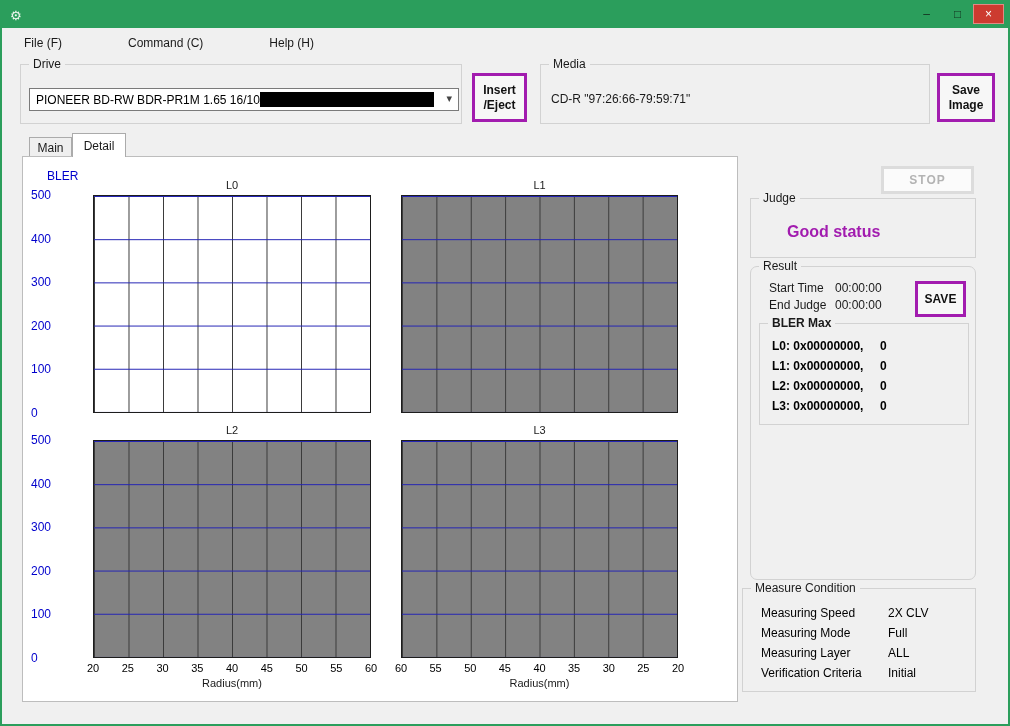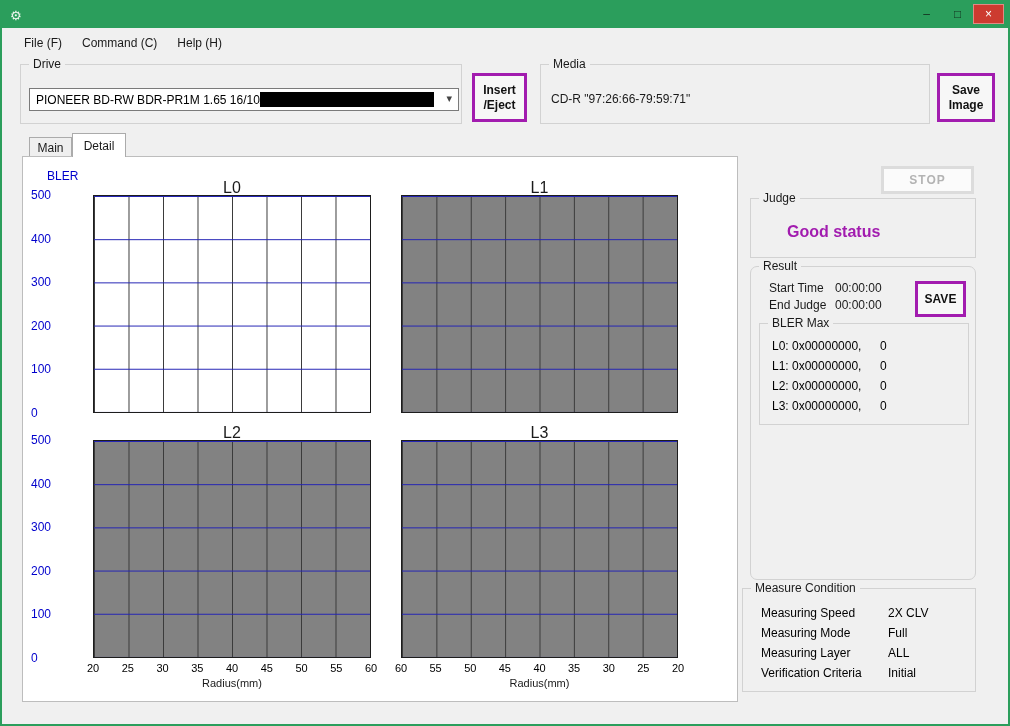--- a/index.html
+++ b/index.html
@@ -10,21 +10,21 @@
   .titlebar{position:absolute;left:0;top:0;right:0;height:26px;background:#2b9e5c;
     display:flex;align-items:center;}
   .app-icon{margin-left:8px;color:#eef7ee;font-size:13px;line-height:1;}
   .title{position:absolute;left:0;right:0;text-align:center;color:#14311f;font-size:13px;}
   .win-buttons{position:absolute;right:4px;top:2px;display:flex;height:20px;}
   .win-btn{width:31px;height:20px;display:flex;align-items:center;justify-content:center;
     color:#14311f;font-size:12px;cursor:default;}
   .win-btn.close{background:#cc3b30;color:#fff;border:1px solid #e08a84;box-sizing:border-box;}
   
   .menubar{position:absolute;left:0;top:26px;right:0;height:30px;background:#f0f0f0;
-    display:flex;align-items:center;padding-left:12px;}
+    display:flex;align-items:center;padding-left:12px;gap:46px;}
   .menu-item{padding:4px 10px;color:#1a1a1a;}
   
   .group{position:absolute;border:1px solid #d2d2d2;box-sizing:border-box;}
   .glabel{position:absolute;top:-8px;left:8px;background:#f0f0f0;padding:0 4px;
     font-size:12px;color:#1a1a1a;white-space:nowrap;line-height:14px;}
   
   .combo{position:absolute;left:8px;top:23px;width:430px;height:23px;background:#fff;
     border:1px solid #7a7a7a;box-sizing:border-box;display:flex;align-items:center;}
   .combo-text{margin-left:6px;white-space:nowrap;overflow:hidden;}
   .redact{position:absolute;left:230px;top:3px;width:174px;height:15px;background:#000;}
@@ -42,21 +42,21 @@
   
   .panel{position:absolute;left:20px;top:154px;width:716px;height:546px;background:#fff;
     border:1px solid #bdbdbd;box-sizing:border-box;z-index:2;}
   
   .chart{position:absolute;border:1px solid #1d1d1d;box-sizing:border-box;background-color:#fff;
     background-image:
       linear-gradient(to bottom,#2323b4 1px,transparent 1px),
       linear-gradient(to right,#3a3a3a 1px,transparent 1px);
     background-size:100% 20%,12.5% 100%;}
   .chart.gray{background-color:#828282;}
-  .chart-title{position:absolute;text-align:center;font-size:16px;color:#1a1a1a;}
+  .chart-title{position:absolute;text-align:center;font-size:11px;color:#1a1a1a;}
   .axis-blue{color:#0000cc;}
   .ytick-col{position:absolute;display:flex;flex-direction:column;justify-content:space-between;
     font-size:12px;}
   .ytick-col span{height:12px;line-height:12px;}
   .xtick-row{position:absolute;display:flex;justify-content:space-between;font-size:11px;}
   .xtick-row span{width:18px;text-align:center;line-height:12px;}
   .xaxis-label{position:absolute;text-align:center;font-size:11px;color:#1a1a1a;}
   .bler-label{position:absolute;left:24px;top:12px;font-size:12px;}
   
   .judge-status{position:absolute;left:36px;top:24px;font-size:16px;font-weight:bold;color:#a21caf;}
@@ -182,21 +182,21 @@
   </div>
 
   <div class="group" style="left:748px;top:264px;width:226px;height:314px;border-radius:7px;">
     <span class="glabel">Result</span>
     <span class="kv" style="left:18px;top:14px;">Start Time</span>
     <span class="kv" style="left:84px;top:14px;">00:00:00</span>
     <span class="kv" style="left:18px;top:31px;">End Judge</span>
     <span class="kv" style="left:84px;top:31px;">00:00:00</span>
     <div class="btn" style="left:164px;top:14px;width:51px;height:36px;">SAVE</div>
 
-    <div class="group" style="left:8px;top:56px;width:210px;height:102px;">
+    <div class="group" style="left:8px;top:56px;width:210px;height:102px;font-weight:bold;">
       <span class="glabel" style="background:#f0f0f0;">BLER Max</span>
       <div class="bm-rows">
 
           <div class="bm-row">
             <span class="bm-label">L0: 0x00000000,</span>
             <span class="bm-value">0</span>
           </div>
 
           <div class="bm-row">
             <span class="bm-label">L1: 0x00000000,</span>

